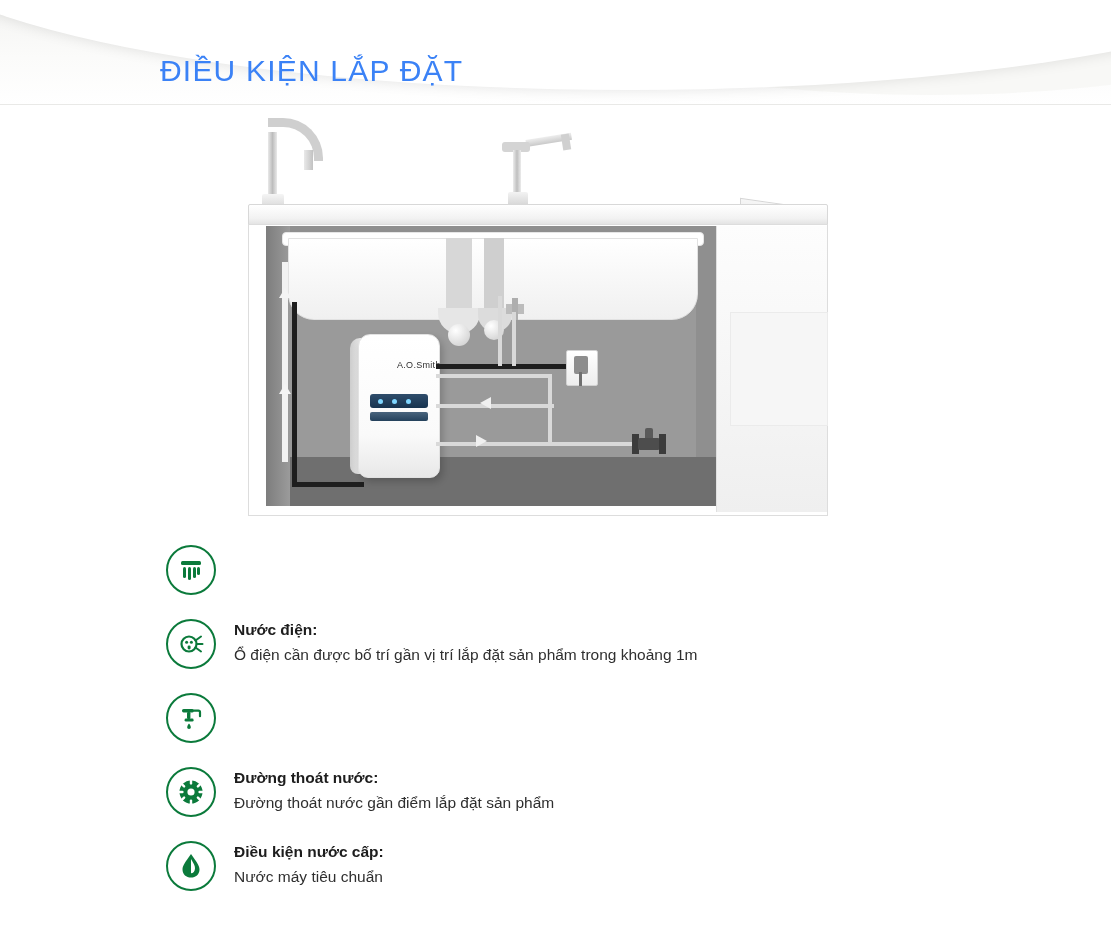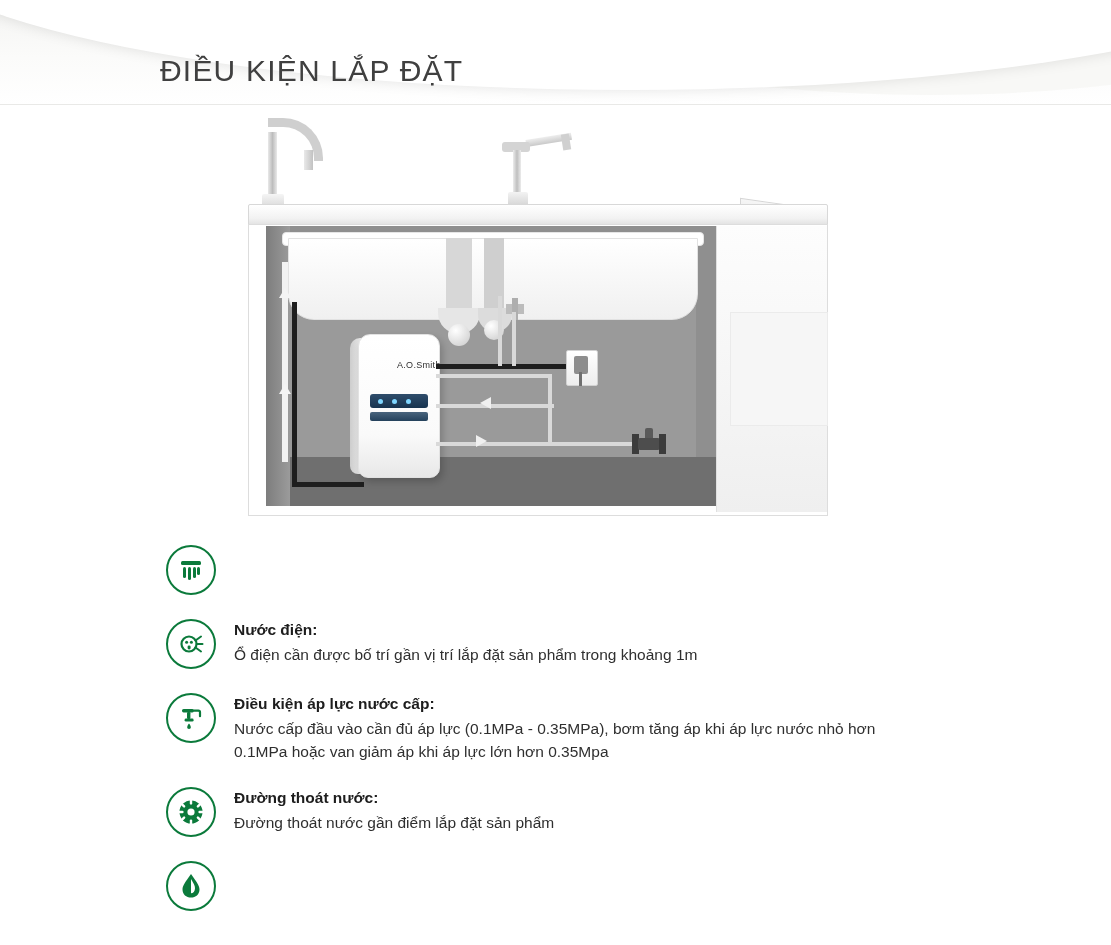--- a/index.html
+++ b/index.html
@@ -45,21 +45,21 @@
     background: #f7f7f5;
     opacity: .9;
   }
 
   .page-title {
     position: absolute;
     left: 160px;
     top: 34px;
     font-size: 30px;
     letter-spacing: 1.2px;
-    color: #404040;
+    color: #3b82f6;
     font-weight: 400;
     white-space: nowrap;
   }
 
   .hairline {
     position: absolute;
     left: 0;
     top: 104px;
     width: 1111px;
     height: 1px;
@@ -400,27 +400,20 @@
 
   <div class="feature">
     <div class="ic">
       <svg width="26" height="26" viewBox="0 0 26 26" aria-hidden="true">
         <rect x="4" y="4" width="12" height="3.4" rx="1.6" fill="#0b7a3b"></rect>
         <rect x="9" y="7" width="3.4" height="7" rx="1.2" fill="#0b7a3b"></rect>
         <path d="M16 5.6 h4.4 a1.6 1.6 0 0 1 1.6 1.6 v4" stroke="#0b7a3b" stroke-width="2.2" fill="none" stroke-linecap="round"></path>
         <rect x="6.6" y="13.6" width="9" height="3" rx="1.4" fill="#0b7a3b"></rect>
         <path d="M11 18.5 c 2.4 2.6 2.4 5.5 0 5.5 c -2.4 0 -2.4 -2.9 0 -5.5 z" fill="#0b7a3b"></path>
       </svg>
-    </div>
-    <div class="txt">
-      <div class="f-title">Điều kiện áp lực nước cấp:</div>
-      <div class="f-desc">
-        <span>Nước cấp đầu vào cần đủ áp lực (0.1MPa - 0.35MPa), bơm tăng áp khi áp lực nước nhỏ hơn</span>
-        <span class="l2">0.1MPa hoặc van giảm áp khi áp lực lớn hơn 0.35Mpa</span>
-      </div>
     </div>
   </div>
 
   <div class="feature">
     <div class="ic">
       <svg width="28" height="28" viewBox="0 0 28 28" aria-hidden="true">
         <circle cx="14" cy="14" r="11.5" fill="#0b7a3b"></circle>
         <circle cx="14" cy="14" r="3.6" fill="#ffffff"></circle>
         <g fill="#ffffff">
           <rect x="12.8" y="1.6" width="2.4" height="5" rx="1.2"></rect>
@@ -442,15 +435,21 @@
     </div>
   </div>
 
   <div class="feature">
     <div class="ic">
       <svg width="26" height="26" viewBox="0 0 26 26" aria-hidden="true">
         <path d="M13 1 C 18.5 9 21.5 12.5 21.5 16.4 C 21.5 21.2 17.7 24.6 13 24.6 C 8.3 24.6 4.5 21.2 4.5 16.4 C 4.5 12.5 7.5 9 13 1 z" fill="#0b7a3b"></path>
         <path d="M13 6 C 15.6 10.4 17 12.6 17 15.2 C 17 18.2 15.2 20.2 13 20.2 z" fill="#ffffff"></path>
       </svg>
     </div>
+    <div class="txt">
+      <div class="f-title">Điều kiện nước cấp:</div>
+      <div class="f-desc">
+        <span>Nước máy tiêu chuẩn</span>
+      </div>
+    </div>
   </div>
 
 </div>
 
 </body></html>

